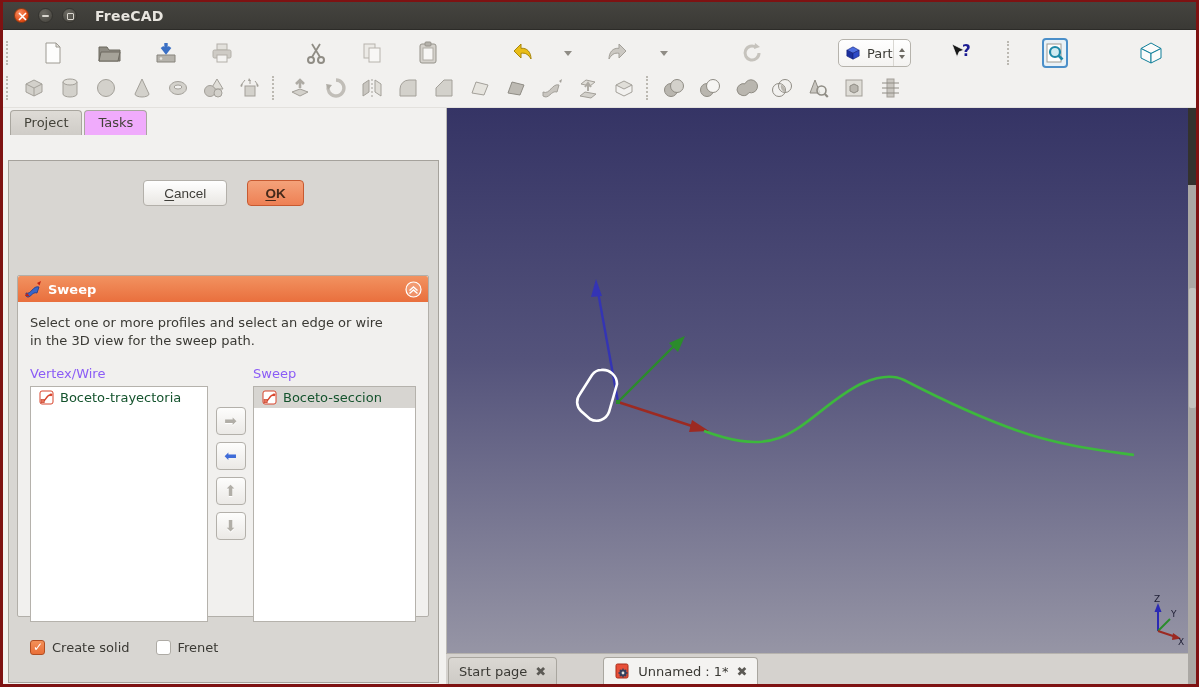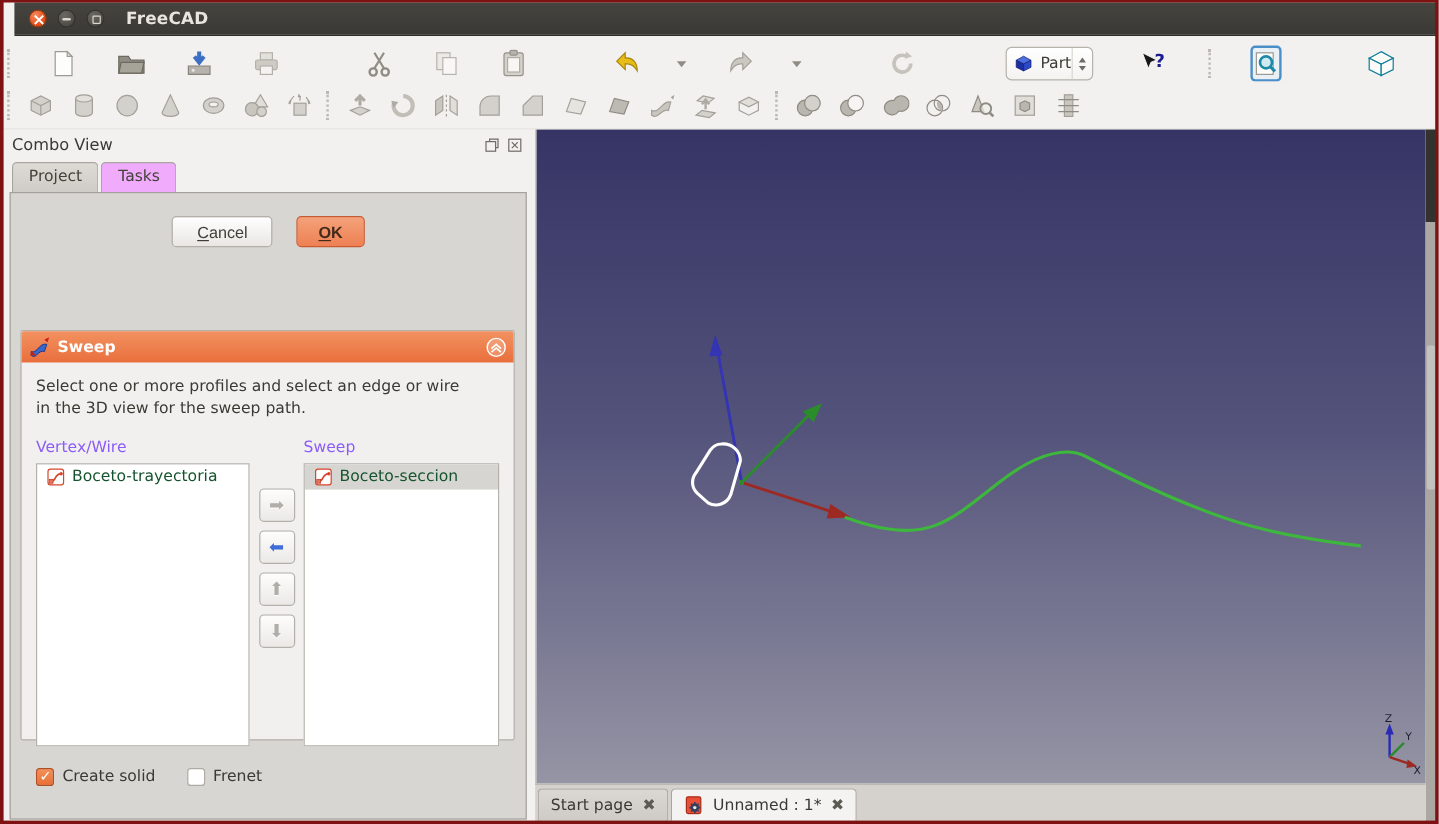--- a/index.html
+++ b/index.html
@@ -3,21 +3,21 @@
 <meta charset="utf-8">
 <style>
   * { margin:0; padding:0; box-sizing:border-box; }
   html,body { width:1199px; height:687px; overflow:hidden; }
   body { font-family:"DejaVu Sans","Liberation Sans",sans-serif; font-size:13px; color:#3a3934; background:#f2f1ef; position:relative; }
 
   
   .frame { position:absolute; inset:0; border:3px solid #7e1212; border-top-width:2px; pointer-events:none; z-index:900; }
 
   
-  .titlebar { position:absolute; left:12px; top:2px; right:2px; height:28px;
+  .titlebar { position:absolute; left:2px; top:2px; right:2px; height:28px;
     background:linear-gradient(#45443f,#3a3935); display:flex; align-items:center;
     border-bottom:1px solid #2c2b28; }
   .tb-btn { width:15px; height:15px; border-radius:50%; margin-left:9px; position:relative; }
   .tb-close { background:radial-gradient(circle at 35% 30%, #f98b5f,#df4a15 70%); border:1px solid #923a11; margin-left:12px; }
   .tb-close svg { position:absolute; left:3px; top:3px; }
   .tb-min, .tb-max { background:radial-gradient(circle at 35% 30%, #6b6962,#4c4a44 75%); border:1px solid #34332f; }
   .tb-min::after { content:""; position:absolute; left:3px; right:3px; top:6px; height:2px; background:#d9d6cf; border-radius:1px; }
   .tb-max::after { content:""; position:absolute; left:4px; top:4px; width:5px; height:5px; border:1.5px solid #d9d6cf; border-radius:1px; }
   .tb-title { color:#e8e5df; font-weight:bold; font-size:14px; margin-left:18px; letter-spacing:.2px; }
 
@@ -87,21 +87,21 @@
     background:linear-gradient(180deg,#353465 0%,#54537b 46%,#9695a5 100%); border-left:1px solid #bcbab5; }
   .view-area svg.scene { position:absolute; inset:0; }
   .nav-cube { position:absolute; right:4px; bottom:8px; }
 
   
   .right-strip { position:absolute; right:2px; top:108px; width:9px; height:577px; background:#aba8a4; }
   .right-strip .dark { position:absolute; top:0; left:0; right:0; height:77px; background:#33322e; }
   .right-strip .thumb { position:absolute; top:180px; left:1px; right:1px; height:120px; background:#c4c2be; border-radius:2px; }
 
   
-  .mdi-bar { position:absolute; left:446px; top:653px; width:742px; height:31px; background:#d5d2ce; border-top:1px solid #b6b3ae; display:flex; align-items:flex-end; padding-left:2px; }
+  .mdi-bar { position:absolute; left:446px; top:653px; width:742px; height:31px; background:#d5d2ce; border-top:1px solid #b6b3ae; display:flex; align-items:flex-end; padding-left:2px;gap:44px; }
   .mdi-tab { height:27px; display:flex; align-items:center; gap:8px; padding:0 10px; border:1px solid #a9a69f; border-bottom:none; border-radius:4px 4px 0 0; margin-right:2px; background:linear-gradient(#dbd8d3,#cecbc6); color:#3a3934; }
   .mdi-tab.active { background:#f4f3f1; }
   .mdi-close { font-size:13px; color:#5c5a55; font-weight:bold; }
 
   .bottom-fill { position:absolute; left:2px; top:684px; right:2px; height:3px; background:#7e1212; }
 </style>
 </head>
 <body>
 
 <div class="titlebar">
@@ -446,35 +446,20 @@
     </span>
   <span class="picon">
       <svg width="22" height="22" viewBox="0 0 22 22">
         <rect x="8" y="2" width="7" height="18" fill="#c9c6c0" stroke="#a3a099"></rect>
         <path d="M3 6h17M3 11h17M3 16h17" stroke="#8f8c84"></path>
       </svg>
     </span>
 </div>
 
 <div class="combo-panel">
-  <div class="cv-head">
-    <span class="cv-title">Combo View</span>
-    <span class="cv-btn">
-        <svg width="12" height="12" viewBox="0 0 12 12">
-          <rect x="1" y="3" width="8" height="8" fill="none" stroke="#6e6b64"></rect>
-          <path d="M4 3V1h7v7H9" fill="none" stroke="#6e6b64"></path>
-        </svg>
-      </span>
-    <span class="cv-btn">
-        <svg width="12" height="12" viewBox="0 0 12 12">
-          <rect x="1" y="1" width="10" height="10" fill="none" stroke="#6e6b64"></rect>
-          <path d="M3.5 3.5l5 5M8.5 3.5l-5 5" stroke="#6e6b64"></path>
-        </svg>
-      </span>
-  </div>
 
   <div class="cv-tabs">
     <span class="cv-tab">Project</span>
     <span class="cv-tab active">Tasks</span>
   </div>
 
   <div class="cv-body">
 
     <div class="task-btn-row">
       <button class="btn btn-cancel">

